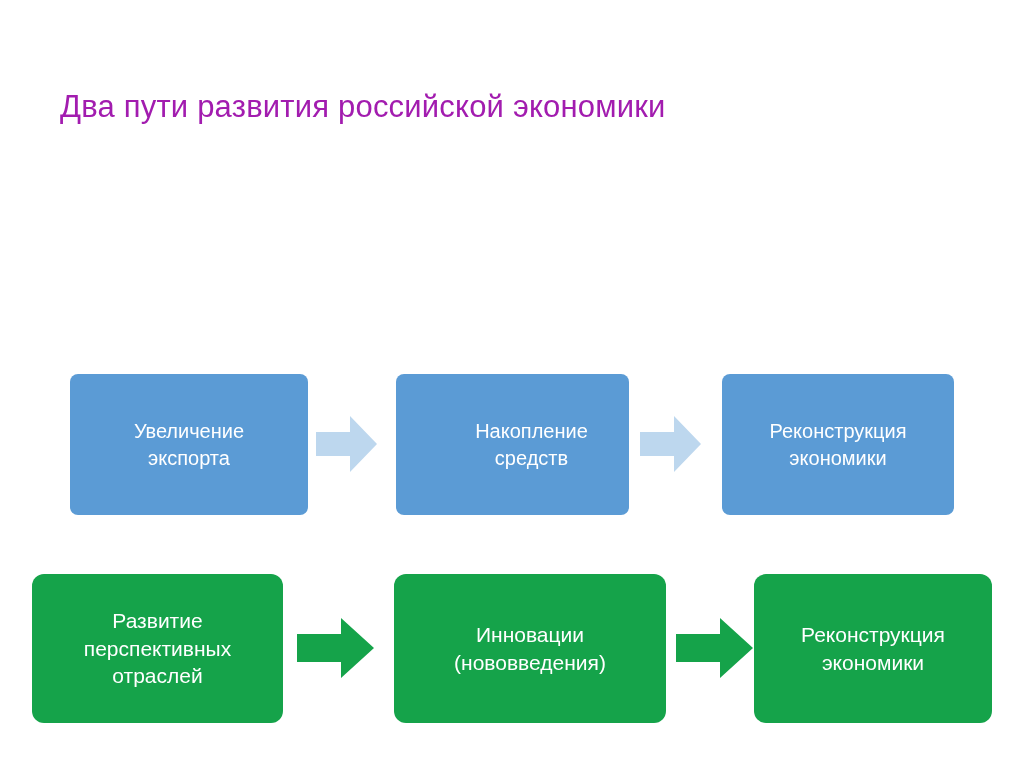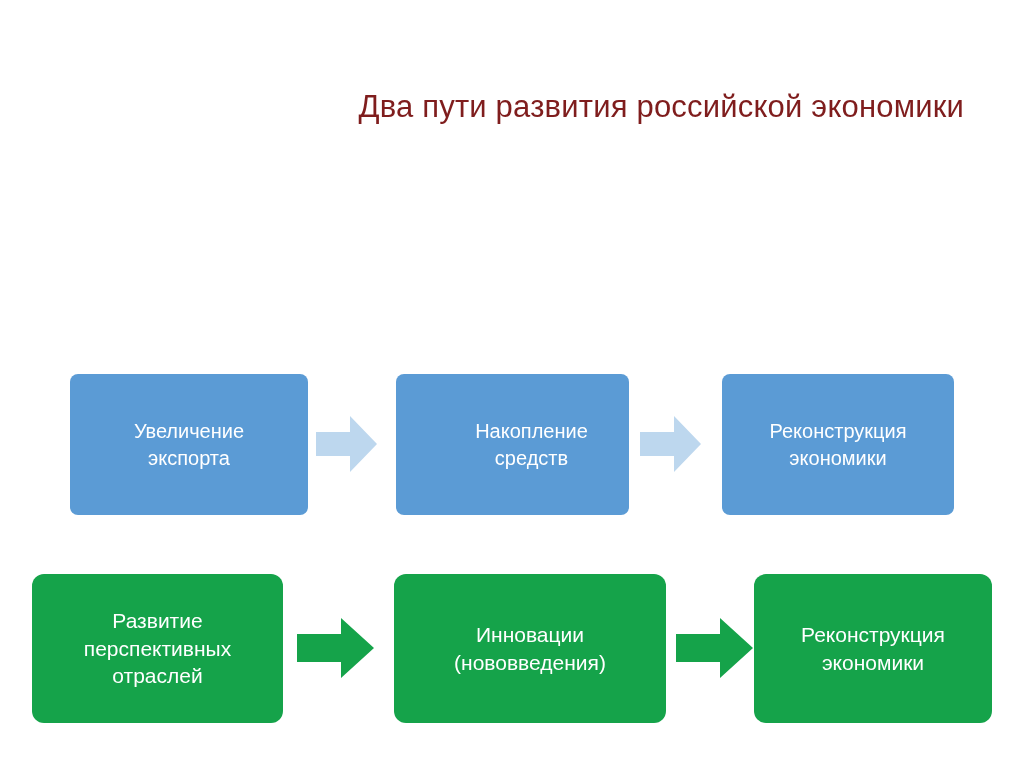--- a/index.html
+++ b/index.html
@@ -21,24 +21,24 @@
     width: 1024px;
     height: 767px;
     background: #ffffff;
   }
 
   #title {
     position: absolute;
     left: 60px;
     top: 88px;
     width: 904px;
-    text-align: right;
+    text-align: left;
     font-size: 31px;
     font-weight: normal;
-    color: #7f1d1d;
+    color: #a21caf;
     letter-spacing: 0.2px;
     line-height: 1.2;
     white-space: nowrap;
   }
 
   
   .flow-box {
     position: absolute;
     box-sizing: border-box;
     display: flex;

